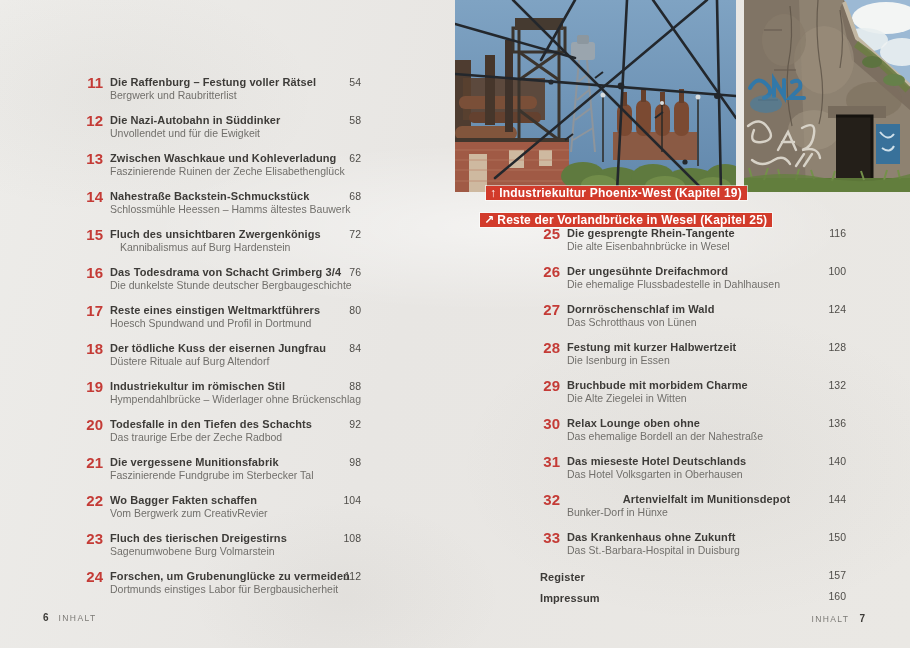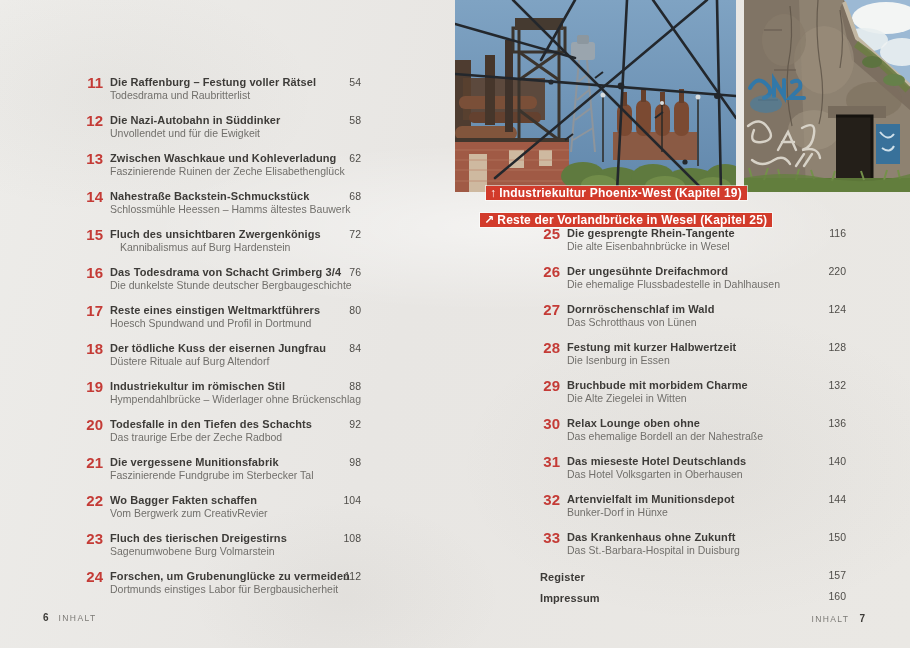--- a/index.html
+++ b/index.html
@@ -196,21 +196,21 @@
 </div>
 <div class="caption" id="caption-2">
   <span class="arrow">↗</span><span>Reste der Vorlandbrücke in Wesel (Kapitel 25)</span>
 </div>
 
 <div class="toc-col" id="toc-left">
   <div class="entry">
     <span class="num">11</span>
     <span class="body">
       <span class="title" style="display:block;">Die Raffenburg – Festung voller Rätsel</span>
-      <span class="subtitle" style="display:block;">Todesdrama und Raubritterlist</span>
+      <span class="subtitle" style="display:block;">Bergwerk und Raubritterlist</span>
     </span>
     <span class="pg">54</span>
   </div>
 
   <div class="entry">
     <span class="num">12</span>
     <span class="body">
       <span class="title" style="display:block;">Die Nazi-Autobahn in Süddinker</span>
       <span class="subtitle" style="display:block;">Unvollendet und für die Ewigkeit</span>
     </span>
@@ -336,21 +336,21 @@
     </span>
     <span class="pg">116</span>
   </div>
 
   <div class="entry">
     <span class="num">26</span>
     <span class="body">
       <span class="title" style="display:block;">Der ungesühnte Dreifachmord</span>
       <span class="subtitle" style="display:block;">Die ehemalige Flussbadestelle in Dahlhausen</span>
     </span>
-    <span class="pg">220</span>
+    <span class="pg">100</span>
   </div>
 
   <div class="entry">
     <span class="num">27</span>
     <span class="body">
       <span class="title" style="display:block;">Dornröschenschlaf im Wald</span>
       <span class="subtitle" style="display:block;">Das Schrotthaus von Lünen</span>
     </span>
     <span class="pg">124</span>
   </div>
@@ -387,21 +387,21 @@
     <span class="body">
       <span class="title" style="display:block;">Das mieseste Hotel Deutschlands</span>
       <span class="subtitle" style="display:block;">Das Hotel Volksgarten in Oberhausen</span>
     </span>
     <span class="pg">140</span>
   </div>
 
   <div class="entry">
     <span class="num">32</span>
     <span class="body">
-      <span class="title" style="display:block;">Artenvielfalt im Munitionsdepot</span>
+      <span class="title" style="display:block;text-align:center;">Artenvielfalt im Munitionsdepot</span>
       <span class="subtitle" style="display:block;">Bunker-Dorf in Hünxe</span>
     </span>
     <span class="pg">144</span>
   </div>
 
   <div class="entry">
     <span class="num">33</span>
     <span class="body">
       <span class="title" style="display:block;">Das Krankenhaus ohne Zukunft</span>
       <span class="subtitle" style="display:block;">Das St.-Barbara-Hospital in Duisburg</span>

